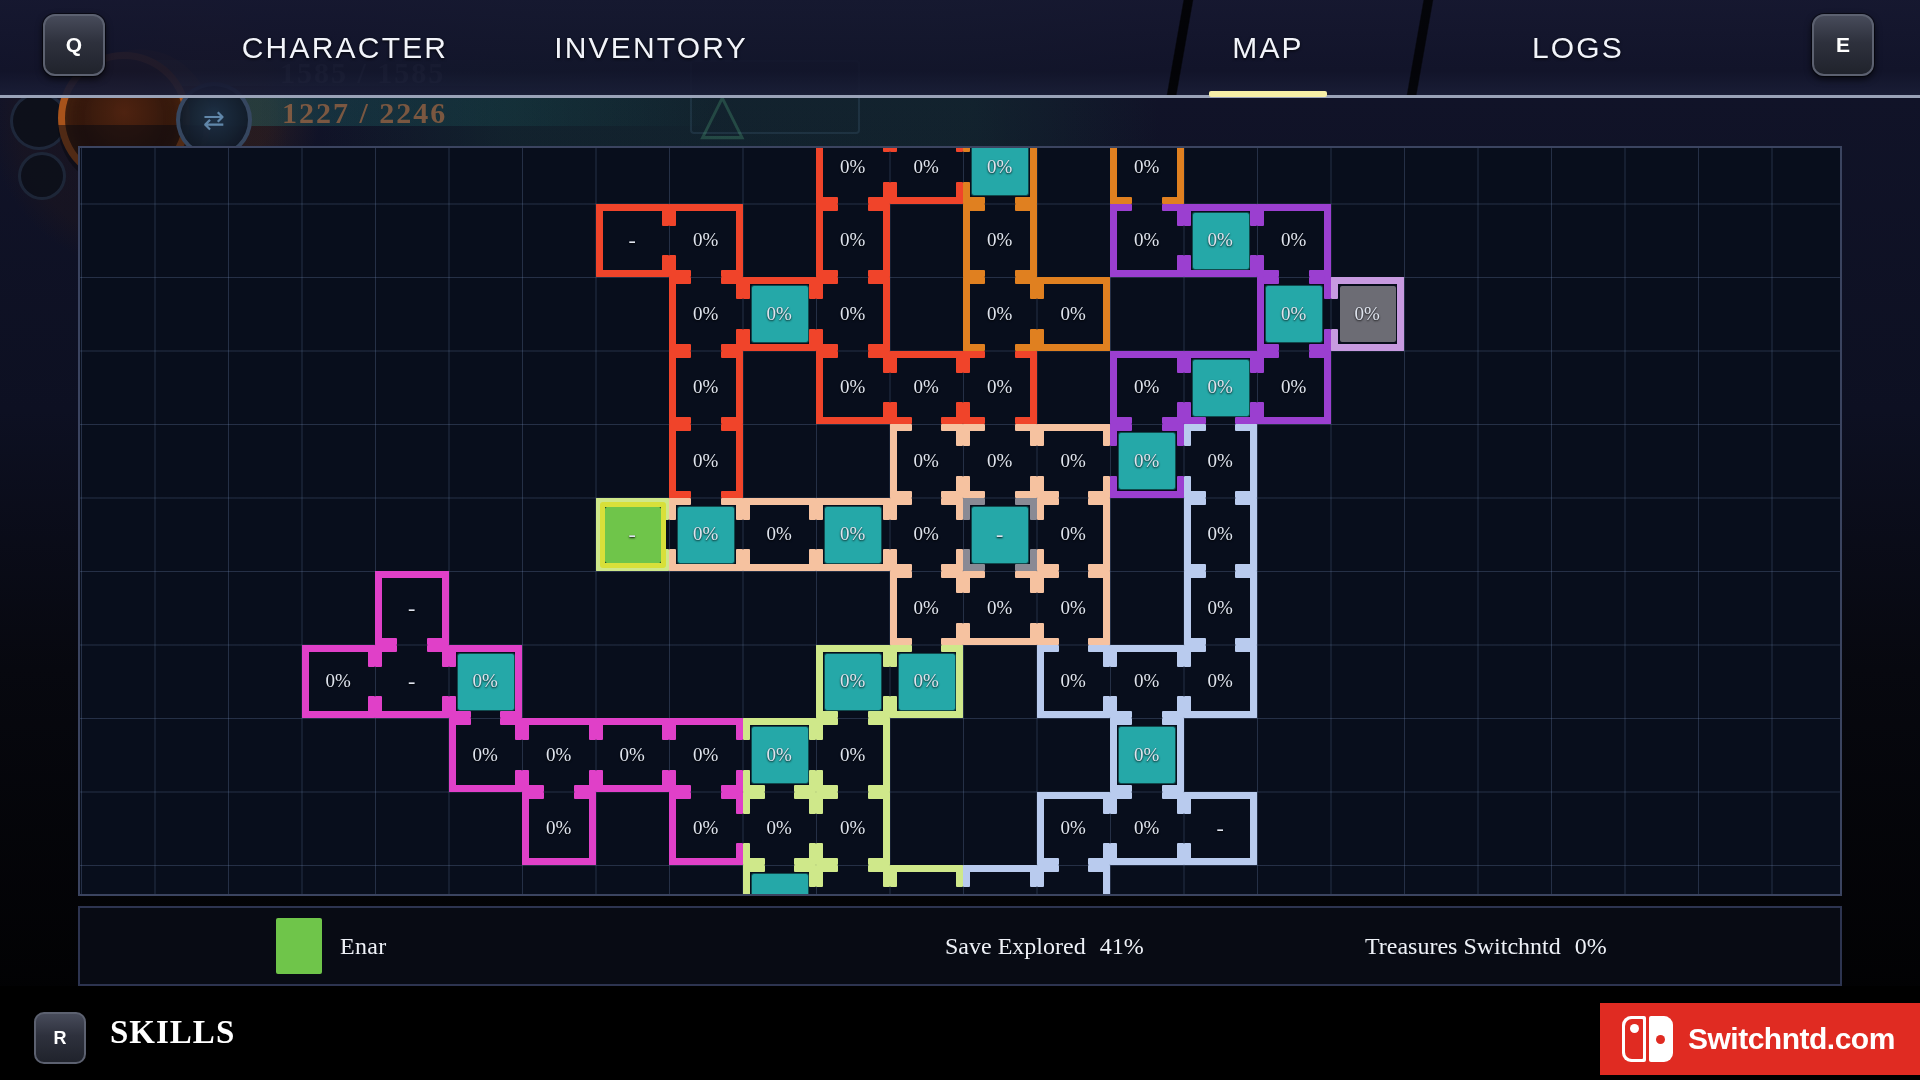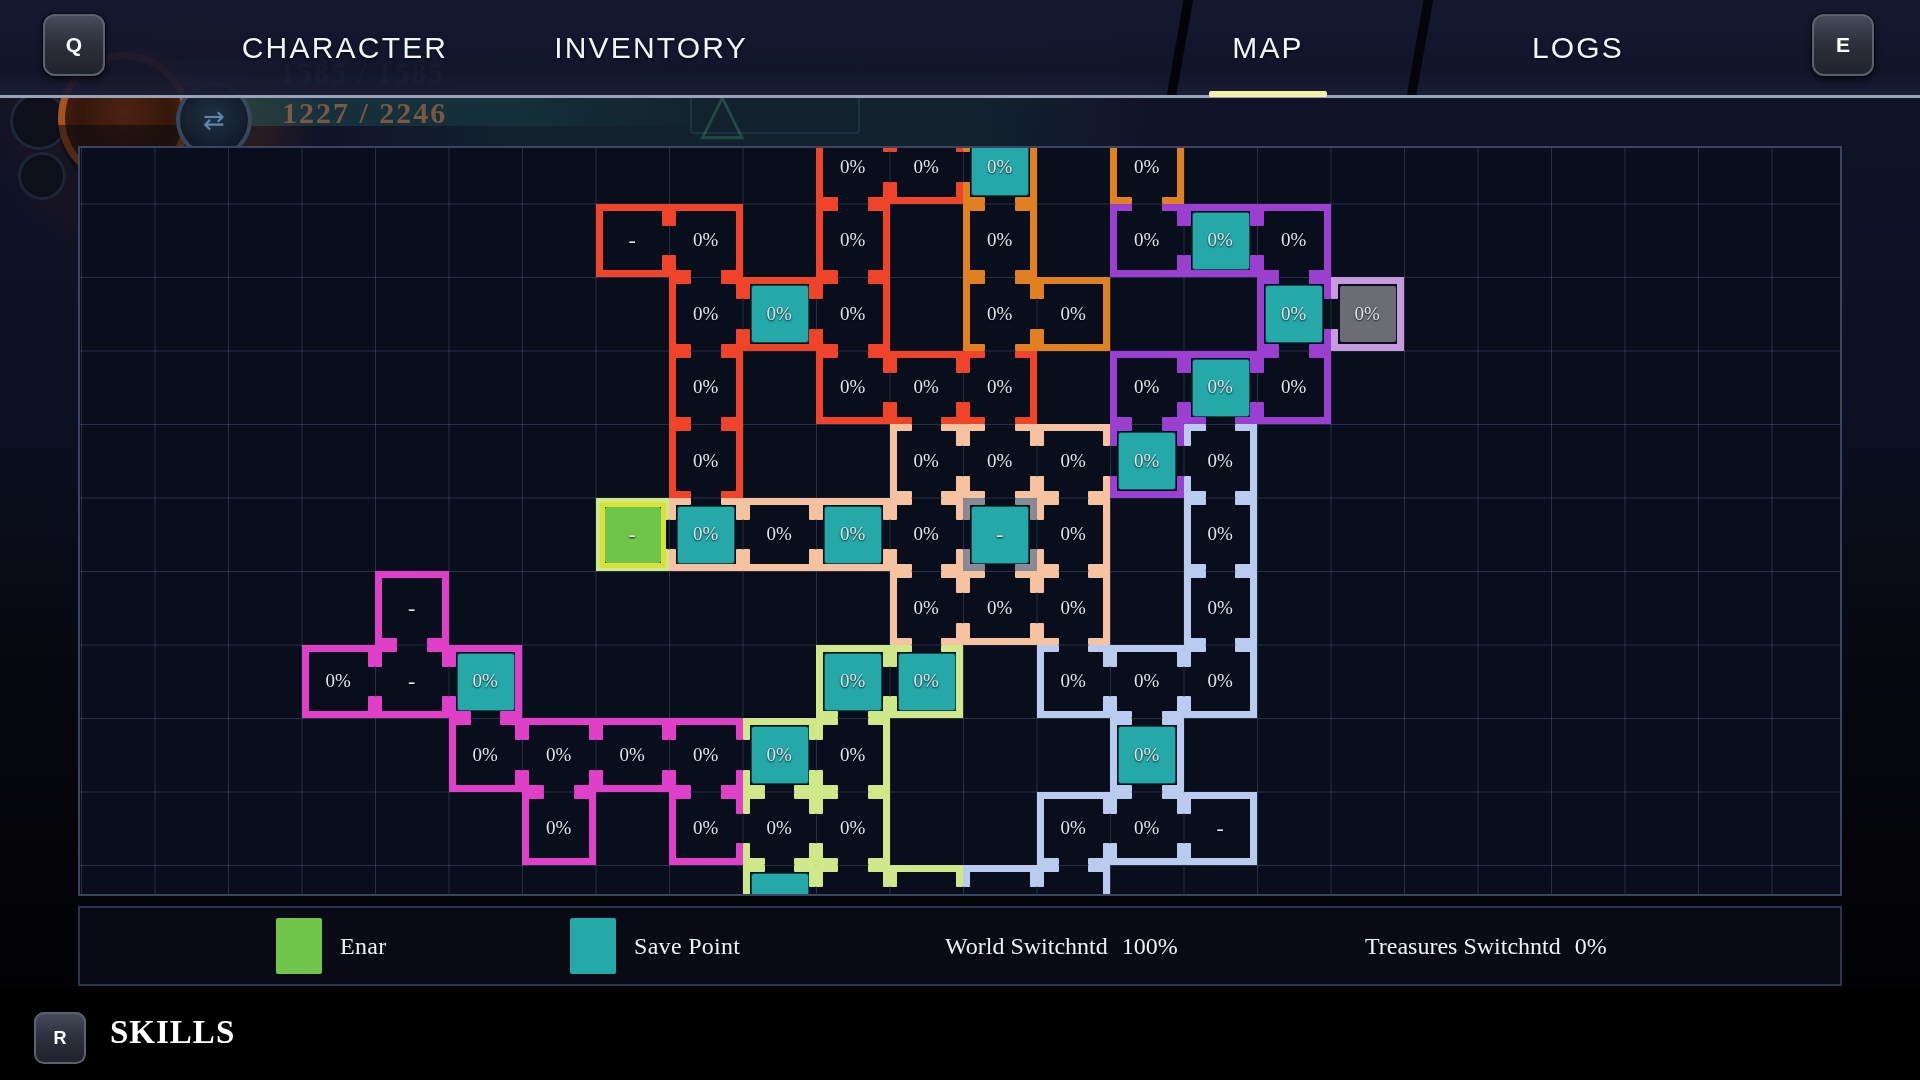--- a/index.html
+++ b/index.html
@@ -1045,30 +1045,33 @@
           <div class="pct">0%</div>
         </div>
       </div>
   </div>
 
   <div class="legend">
     <div class="lg-item" style="left:196px;">
       <div class="lg-swatch" id="sw-player" style="background: rgb(111, 197, 74);"></div>
       <div class="lg-label">Enar</div>
     </div>
-    <div class="lg-item" style="left:490px;">
-      <div class="lg-swatch" id="sw-save" style="background: rgb(37, 168, 168);"></div>
-      <div class="lg-label">Save Point</div>
-    </div>
     <div class="lg-stat" style="left:865px;">
-      <span>World Switchntd</span><b>100%</b>
+      <span>Save Explored</span><b>41%</b>
     </div>
     <div class="lg-stat" style="left:1285px;">
       <span>Treasures Switchntd</span><b>0%</b>
     </div>
   </div>
 
   <div class="bottombar"></div>
   <div class="keycap" id="key-r">R</div>
   <div class="cancel-label">SKILLS</div>
 
+  <div class="watermark" style="background: rgb(224, 43, 34);">
+    <div class="sw-icon">
+      <div class="sw-left"></div>
+      <div class="sw-right"></div>
+    </div>
+    <div class="sw-text">Switchntd.com</div>
+  </div>
 
 </div>
 
 </body></html>

